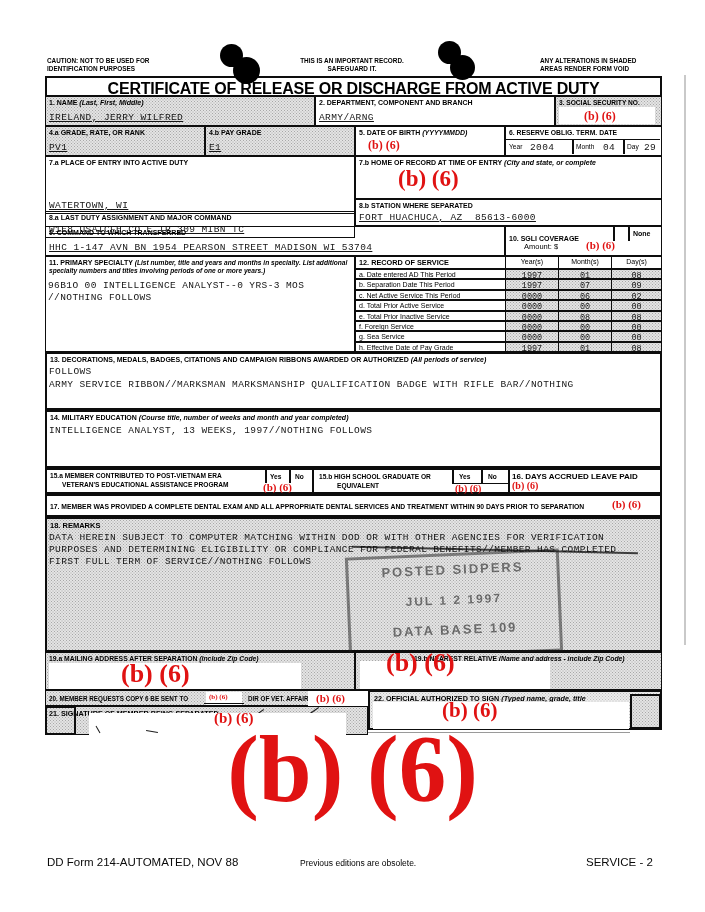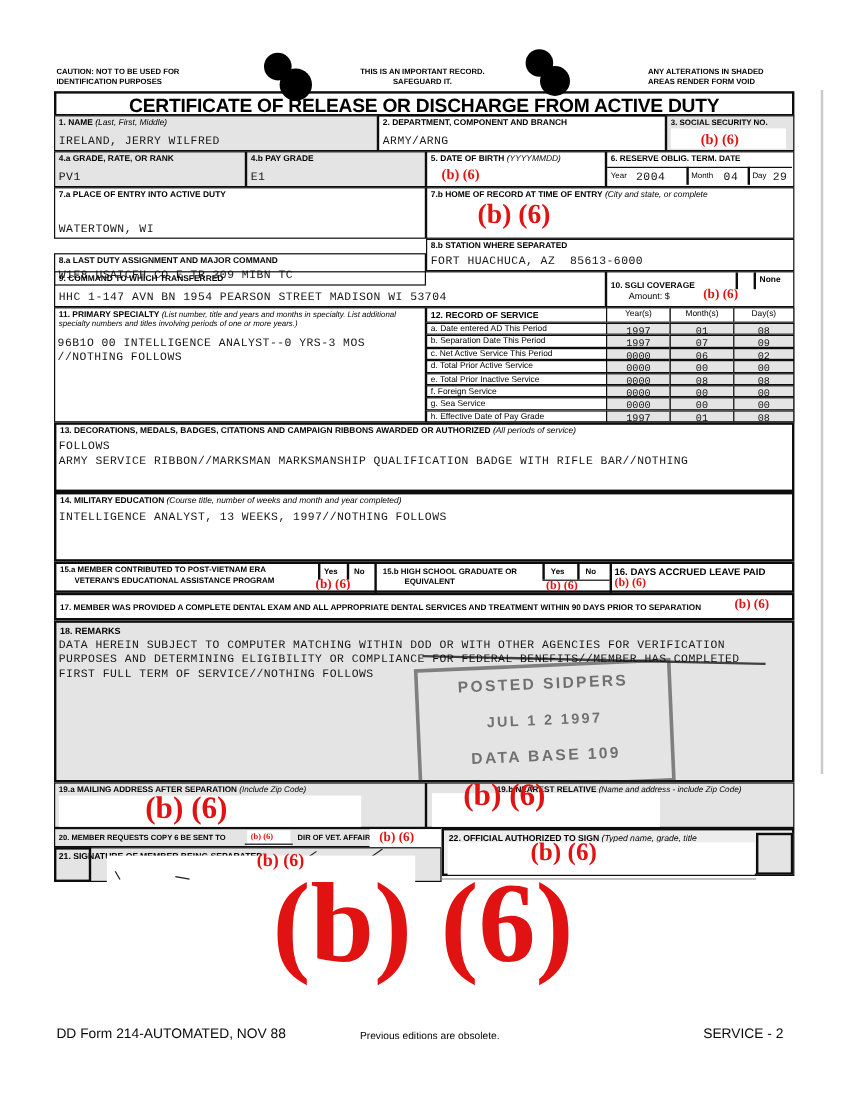--- a/index.html
+++ b/index.html
@@ -10,25 +10,25 @@
   .cell{position:absolute;box-sizing:border-box;border:1.6px solid var(--ink);}
   .shade{background-color:#e4e4e4;
          background-image:radial-gradient(#a8a8a8 18%,transparent 20%),
                           radial-gradient(#a8a8a8 18%,transparent 20%);
          background-size:3px 3px;background-position:0 0,1.5px 1.5px;}
   .shade-light{background-color:#ededed;
          background-image:radial-gradient(#bdbdbd 16%,transparent 18%),
                           radial-gradient(#bdbdbd 16%,transparent 18%);
          background-size:3px 3px;background-position:0 0,1.5px 1.5px;}
   .lbl{font-weight:700;font-size:7px;line-height:1.2;padding:2px 2px 1px 3px;letter-spacing:0;}
-  .lbl .it, .it{font-style:italic;font-weight:400;}
+  .lbl .it, .it{font-style:italic;font-weight:700;}
   .tiny{font-size:6.4px;}
   .mono{font-family:"Liberation Mono","DejaVu Sans Mono",monospace;font-size:9.5px;
         font-weight:400;color:#151515;letter-spacing:0.4px;white-space:pre;}
-  .valb{position:absolute;left:3px;bottom:2px;}
+  .valb{position:absolute;left:3px;bottom:2px;text-decoration:underline;}
   .red{position:absolute;font-family:"Liberation Serif","DejaVu Serif",serif;
        font-weight:700;color:var(--red);white-space:nowrap;line-height:1;}
   .white{position:absolute;background:#fff;}
   .vline{position:absolute;width:1.6px;background:var(--ink);}
   .hline{position:absolute;height:1.6px;background:var(--ink);}
   .dot{position:absolute;background:#000;border-radius:50%;}
   .stamp{position:absolute;left:347px;top:553px;width:208px;height:97px;
          border:3px solid rgba(25,25,25,.5);transform:rotate(-2.5deg);
          color:rgba(40,40,40,.62);font-weight:700;text-align:center;letter-spacing:2px;}
   .stamp .s1{margin-top:6px;font-size:13px;}
@@ -111,21 +111,21 @@
     <div class="vline" style="left:66px;top:12px;height:15px"></div>
     <div class="vline" style="left:117px;top:12px;height:15px"></div>
     <div class="abs" style="left:3px;top:16px;font-size:6.6px">Year</div>
     <div class="mono abs" style="left:24px;top:15px">2004</div>
     <div class="abs" style="left:70px;top:16px;font-size:6.6px">Month</div>
     <div class="mono abs" style="left:97px;top:15px">04</div>
     <div class="abs" style="left:121px;top:16px;font-size:6.6px">Day</div>
     <div class="mono abs" style="left:138px;top:15px">29</div>
   </div>
 
-  <div class="cell" style="left:45px;top:156px;width:310px;height:43px">
+  <div class="cell" style="left:45px;top:156px;width:310px;height:58px">
     <div class="lbl">7.a PLACE OF ENTRY INTO ACTIVE DUTY</div>
     <div class="mono valb">WATERTOWN, WI</div>
   </div>
   <div class="cell" style="left:355px;top:156px;width:307px;height:43px">
     <div class="lbl"><span>7.b HOME OF RECORD AT TIME OF ENTRY</span>
       <span class="it">(City and state, or complete</span></div>
     <div class="lbl it" style="padding-left:60px">address, if known)</div>
     <div class="white" style="left:4px;top:10px;width:205px;height:26px"></div>
     <div class="red" style="left:42px;top:10px;font-size:23px">(b) (6)</div>
   </div>

